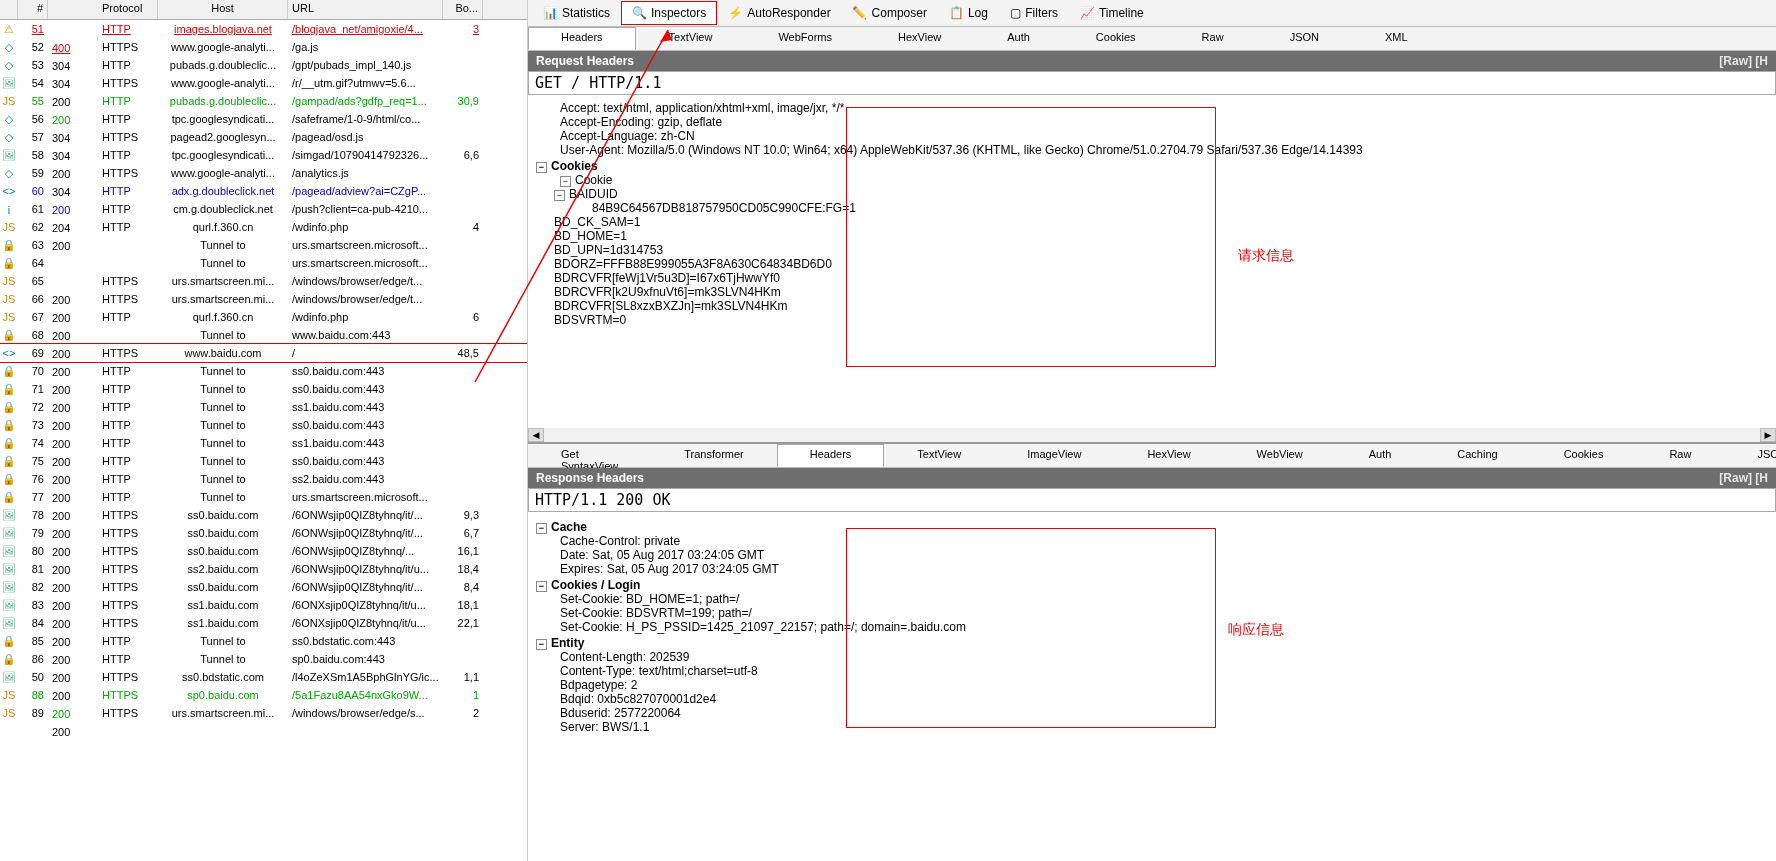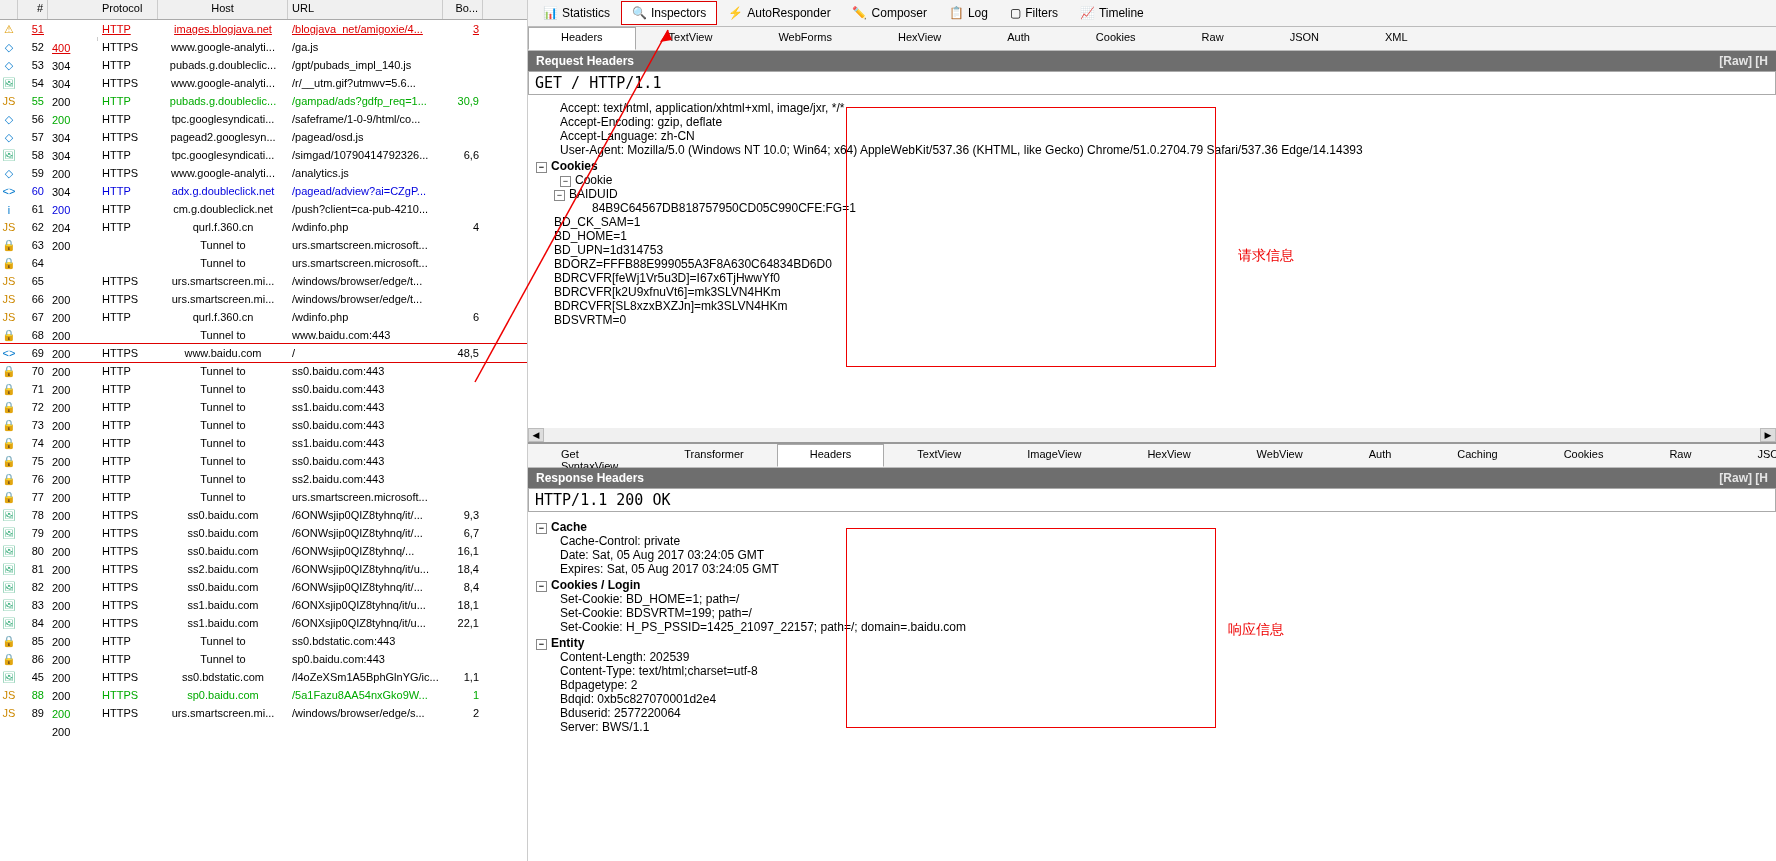--- a/index.html
+++ b/index.html
@@ -473,21 +473,21 @@
         <div class="col-result ">200</div>
         <div class="col-protocol ">HTTP</div>
         <div class="col-host ">Tunnel to</div>
         <div class="col-url ">sp0.baidu.com:443</div>
         <div class="col-bo "></div>
       </div>
       <div class="session-row">
         <div class="ico">
           <span class="icon-glyph i-img">🖼</span>
         </div>
-        <div class="col-num ">45</div>
+        <div class="col-num ">50</div>
         <div class="col-result ">200</div>
         <div class="col-protocol ">HTTPS</div>
         <div class="col-host ">ss0.bdstatic.com</div>
         <div class="col-url ">/l4oZeXSm1A5BphGlnYG/ic...</div>
         <div class="col-bo ">1,1</div>
       </div>
       <div class="session-row">
         <div class="ico">
           <span class="icon-glyph i-js">JS</span>
         </div>

